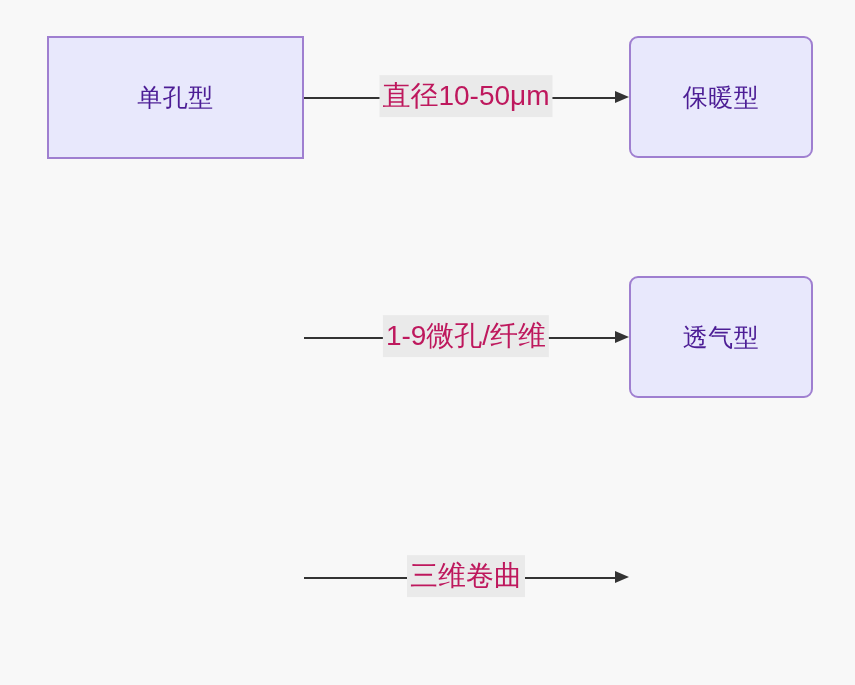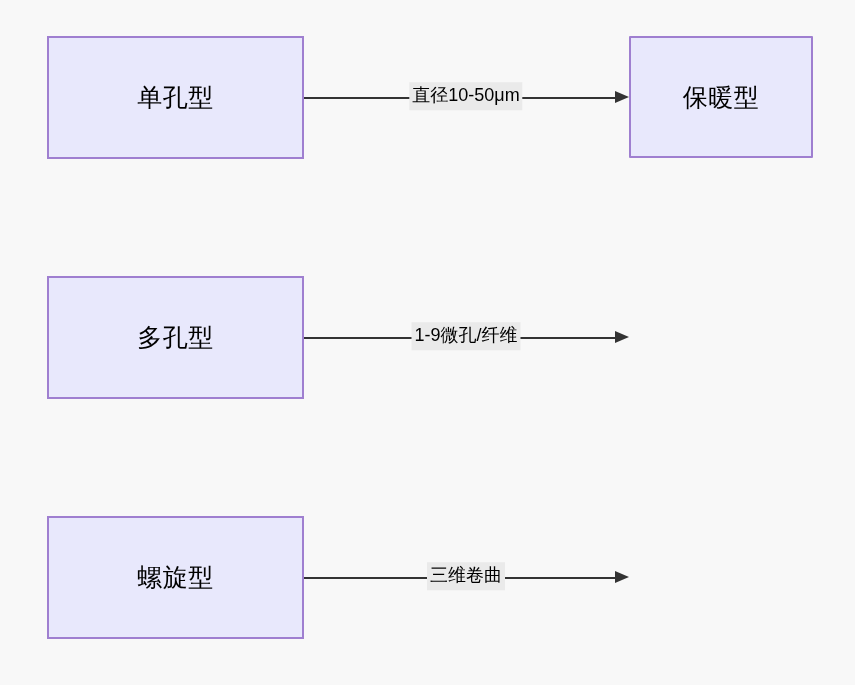--- a/index.html
+++ b/index.html
@@ -33,40 +33,40 @@
 
   
   .node {
     position: absolute;
     box-sizing: border-box;
     background: #e8e8fc;
     border: 2px solid #9f7fd0;
     display: flex;
     align-items: center;
     justify-content: center;
-    color: #000000;
+    color: #4c1d95;
     font-size: 25px;
     line-height: 1;
     letter-spacing: 0.5px;
   }
 
   .node-source {
     left: 47px;
     top: 36px;
     width: 257px;
     height: 123px;
     border-radius: 0px;
   }
 
   .node-target {
     left: 629px;
     top: 36px;
     width: 184px;
     height: 122px;
-    border-radius: 1px;
+    border-radius: 9px;
   }
 
   .node-label {
     display: block;
     white-space: nowrap;
   }
 
   
   .edge {
     position: absolute;
@@ -94,22 +94,22 @@
     border-left: 14px solid #333333;
   }
 
   
   .edge-label {
     position: absolute;
     top: 96px;
     left: 50%;
     transform: translate(-50%, -50%);
     background: #eaeaea;
-    color: #000000;
-    font-size: 18px;
+    color: #be185d;
+    font-size: 28px;
     line-height: 1.42;
     padding: 1px 3px;
     white-space: nowrap;
   }
   
   .edge-label-wrap {
     position: absolute;
     left: 466px;
     top: 0;
     width: 0;
@@ -134,39 +134,36 @@
     <div class="edge-label-wrap">
       <span class="edge-label">直径10-50μm</span>
     </div>
 
     <div class="node node-target">
       <span class="node-label">保暖型</span>
     </div>
   </div>
 
   <div class="flow-row row-1">
-    <div class="node node-source">
-      <span class="node-label">多孔型</span>
-    </div>
 
     <div class="edge">
       <div class="edge-line"></div>
       <div class="edge-arrow"></div>
     </div>
 
     <div class="edge-label-wrap">
       <span class="edge-label">1-9微孔/纤维</span>
     </div>
 
+    <div class="node node-target">
+      <span class="node-label">透气型</span>
+    </div>
   </div>
 
   <div class="flow-row row-2">
-    <div class="node node-source">
-      <span class="node-label">螺旋型</span>
-    </div>
 
     <div class="edge">
       <div class="edge-line"></div>
       <div class="edge-arrow"></div>
     </div>
 
     <div class="edge-label-wrap">
       <span class="edge-label">三维卷曲</span>
     </div>
 

